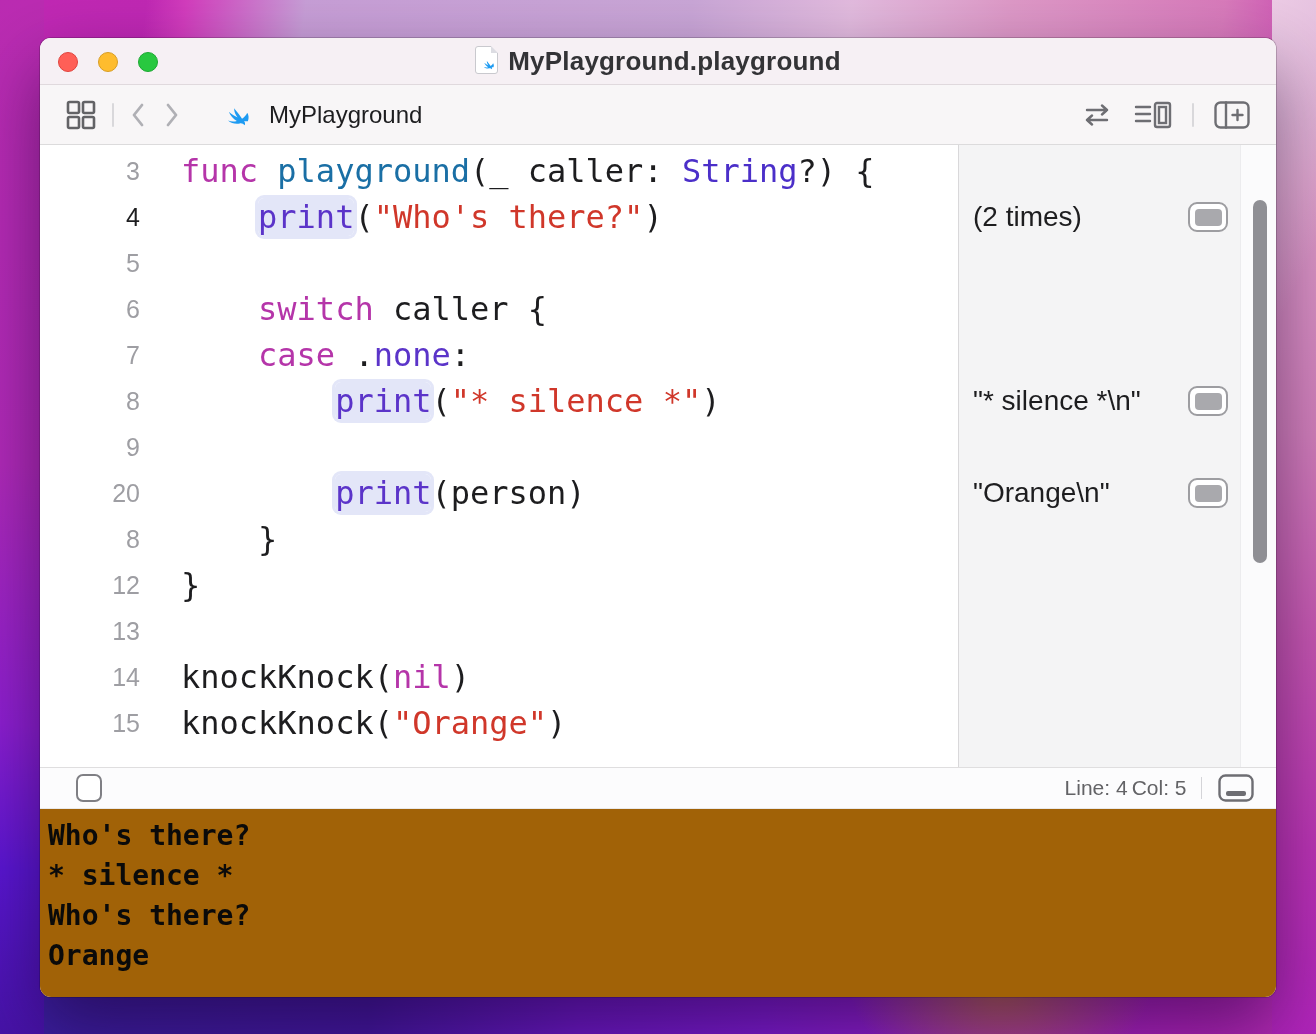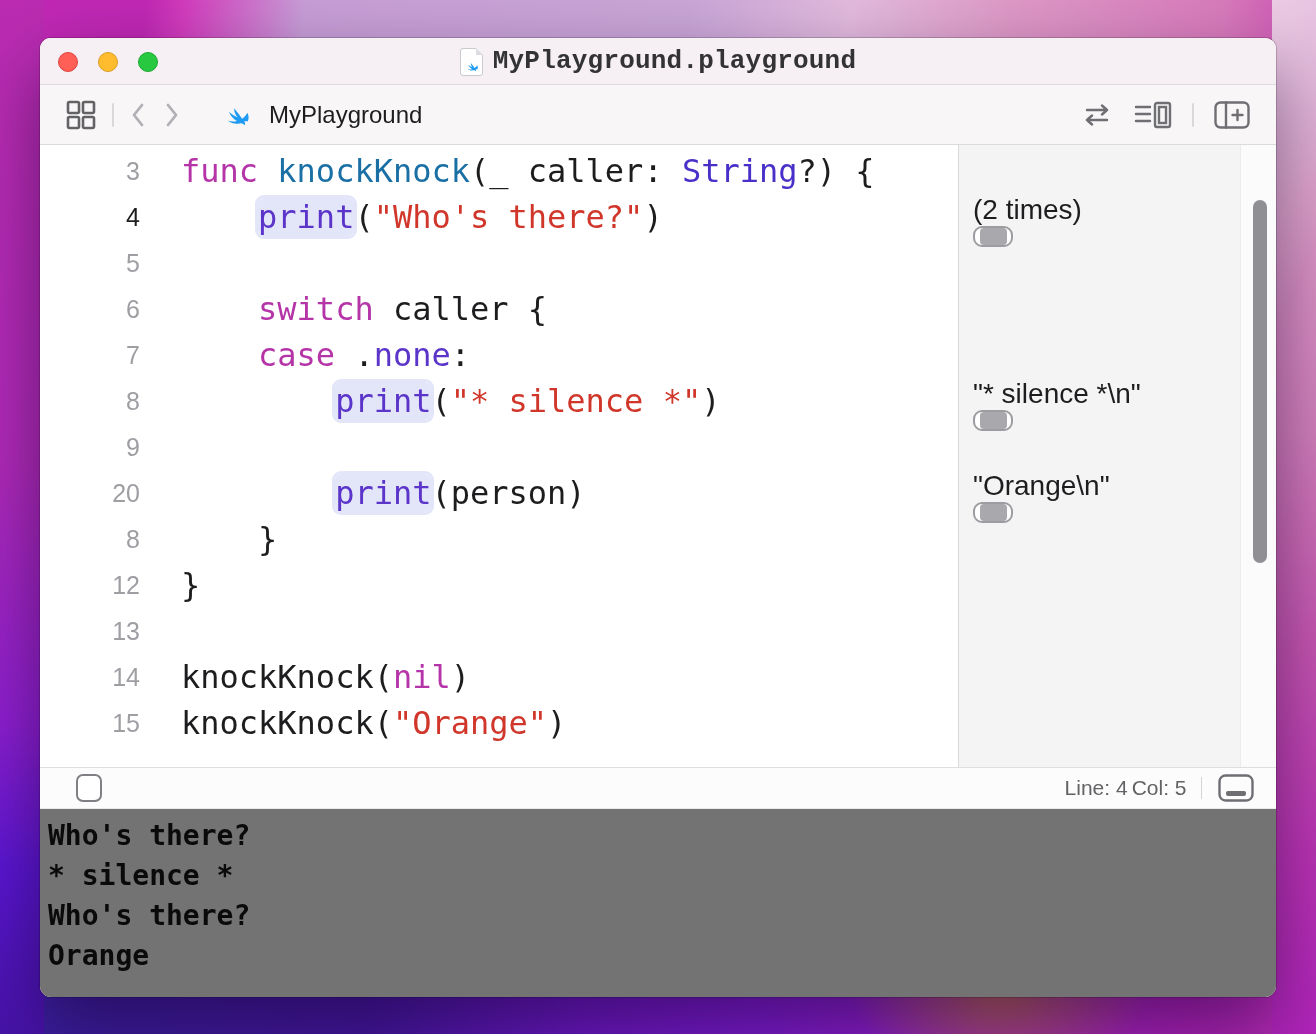--- a/index.html
+++ b/index.html
@@ -27,21 +27,21 @@
     box-shadow: 0 30px 70px rgba(20,0,40,.5), 0 0 0 1px rgba(0,0,0,.18);
     display:flex; flex-direction:column; }
 
   .titlebar { position:relative; height:47px; flex:0 0 47px; background:#f6f0f4;
     border-bottom:1px solid #e0d9dd; display:flex; align-items:center; justify-content:center; }
   .lights { position:absolute; left:18px; top:14px; display:flex; gap:20px; }
   .light { width:20px; height:20px; border-radius:50%; }
   .light.red    { background:#ff5f57; border:1px solid #e0443e; }
   .light.yellow { background:#febc2e; border:1px solid #d89e24; }
   .light.green  { background:#28c840; border:1px solid #1da833; }
-  .title-wrap { display:flex; align-items:flex-end; gap:10px;font-family:Liberation Mono, monospace; }
+  .title-wrap { display:flex; align-items:flex-start; gap:10px; }
   .doc-icon { position:relative; width:23px; height:28px; background:#fff; border:1px solid #c9c9ce;
     border-radius:3px; display:flex; align-items:flex-end; justify-content:center; padding-bottom:2px; }
   .doc-icon::after { content:""; position:absolute; top:-1px; right:-1px; width:0; height:0;
     border-left:7px solid #dcdce2; border-top:7px solid #f6f0f4; }
   .title-text { font-size:26px; font-weight:bold; color:#333336; letter-spacing:.2px; }
 
   .toolbar { height:60px; flex:0 0 60px; background:#f8f6f7; border-bottom:1px solid #dcdbdc;
     display:flex; align-items:center; padding:0 24px; }
   .tb-left { display:flex; align-items:center; gap:14px; }
   .tb-sep { width:2px; height:24px; background:#d9d8db; border-radius:1px; }
@@ -62,40 +62,40 @@
   .tk-kw  { color:var(--kw); font-weight:normal; }
   .tk-fn  { color:var(--fn); }
   .tk-ty  { color:var(--ty); }
   .tk-mem { color:var(--mem); }
   .tk-str { color:var(--str); }
   .tk-pl  { color:var(--pl);text-align:center; }
   .tk-hl  { background:var(--hlbg); border-radius:6px; box-shadow:0 0 0 3px var(--hlbg); }
 
   
   .results { width:282px; flex:0 0 282px; position:relative; background:#f4f4f5; border-left:1px solid #d9d8da; }
-  .rrow { position:absolute; left:0; right:0; height:46px; display:flex; align-items:flex-start;
-    justify-content:space-between; padding:0 12px 0 14px;flex-direction:column; }
+  .rrow { position:absolute; left:0; right:0; height:46px; display:flex; align-items:center;
+    justify-content:space-between; padding:0 12px 0 14px; }
   .rlabel { font-size:28px; color:#1d1d1f; white-space:pre; }
   .rbtn { width:40px; height:30px; border:2.5px solid #9d9da1; border-radius:9px; background:#fff;
     display:flex; align-items:center; justify-content:center; }
   .rbtn-in { width:27px; height:17px; background:#a9a9ad; border-radius:4px; }
 
   .scrollgutter { flex:1 1 auto; position:relative; background:#fbfbfc; border-left:1px solid #ececee; }
   .scrollthumb { position:absolute; left:12px; top:55px; width:14px; height:363px; background:#8f8f94; border-radius:7px; }
 
   
   .statusbar { height:42px; flex:0 0 42px; background:#fcfcfd; border-top:1px solid #dfdedf; border-bottom:1px solid #e9e9ea;
     display:flex; align-items:center; padding:0 20px; }
   .run-square { width:26px; height:28px; border:2.5px solid #7f7f84; border-radius:7px; margin-left:16px; background:#fff; }
   .status-right { margin-left:auto; display:flex; align-items:center; gap:14px; }
   .linecol { font-size:21px; color:#636366; display:flex; gap:4px; }
   .sb-sep { width:1.5px; height:22px; background:#d4d4d8; }
 
   
-  .console { flex:1 1 auto; background:#737373; padding:7px 0 0 8px;
+  .console { flex:1 1 auto; background:#a16207; padding:7px 0 0 8px;
     font-family:"DejaVu Sans Mono","Liberation Mono",monospace; font-weight:bold;
     font-size:28px; color:#0a0a0a; }
   .cline { height:40px; line-height:40px; white-space:pre; }
 </style>
 </head>
 <body>
 
 <div class="stage">
   <div class="wall-top"></div>
   <div class="wall-bottom"></div>
@@ -167,21 +167,21 @@
             <rect x="1.5" y="1.5" width="33" height="25" rx="5"></rect>
             <path d="M12 1.5 V26.5"></path>
             <path d="M18.5 14 H28.5 M23.5 9 V19"></path>
           </svg>
         </button>
       </div>
     </div>
 
     <div class="main">
       <div class="editor" id="code-rows">
-          <div class="crow"><span class="lnum">3</span><span class="ltext"><span class="tk-kw">func </span><span class="tk-fn">knockKnock</span><span class="tk-pl">(_ caller: </span><span class="tk-ty">String</span><span class="tk-pl">?) {</span></span></div>
+          <div class="crow"><span class="lnum">3</span><span class="ltext"><span class="tk-kw">func </span><span class="tk-fn">playground</span><span class="tk-pl">(_ caller: </span><span class="tk-ty">String</span><span class="tk-pl">?) {</span></span></div>
           <div class="crow"><span class="lnum active">4</span><span class="ltext"><span class="tk-pl">    </span><span class="tk-mem tk-hl">print</span><span class="tk-pl">(</span><span class="tk-str">"Who's there?"</span><span class="tk-pl">)</span></span></div>
           <div class="crow"><span class="lnum">5</span><span class="ltext"></span></div>
           <div class="crow"><span class="lnum">6</span><span class="ltext"><span class="tk-pl">    </span><span class="tk-kw">switch</span><span class="tk-pl"> caller {</span></span></div>
           <div class="crow"><span class="lnum">7</span><span class="ltext"><span class="tk-pl">    </span><span class="tk-kw">case</span><span class="tk-pl"> .</span><span class="tk-mem">none</span><span class="tk-pl">:</span></span></div>
           <div class="crow"><span class="lnum">8</span><span class="ltext"><span class="tk-pl">        </span><span class="tk-mem tk-hl">print</span><span class="tk-pl">(</span><span class="tk-str">"* silence *"</span><span class="tk-pl">)</span></span></div>
           <div class="crow"><span class="lnum">9</span></div>
           <div class="crow"><span class="lnum">20</span><span class="ltext"><span class="tk-pl">        </span><span class="tk-mem tk-hl">print</span><span class="tk-pl">(person)</span></span></div>
           <div class="crow"><span class="lnum">8</span><span class="ltext"><span class="tk-pl">    }</span></span></div>
           <div class="crow"><span class="lnum">12</span><span class="ltext"><span class="tk-pl">}</span></span></div>
           <div class="crow"><span class="lnum">13</span><span class="ltext"></span></div>

